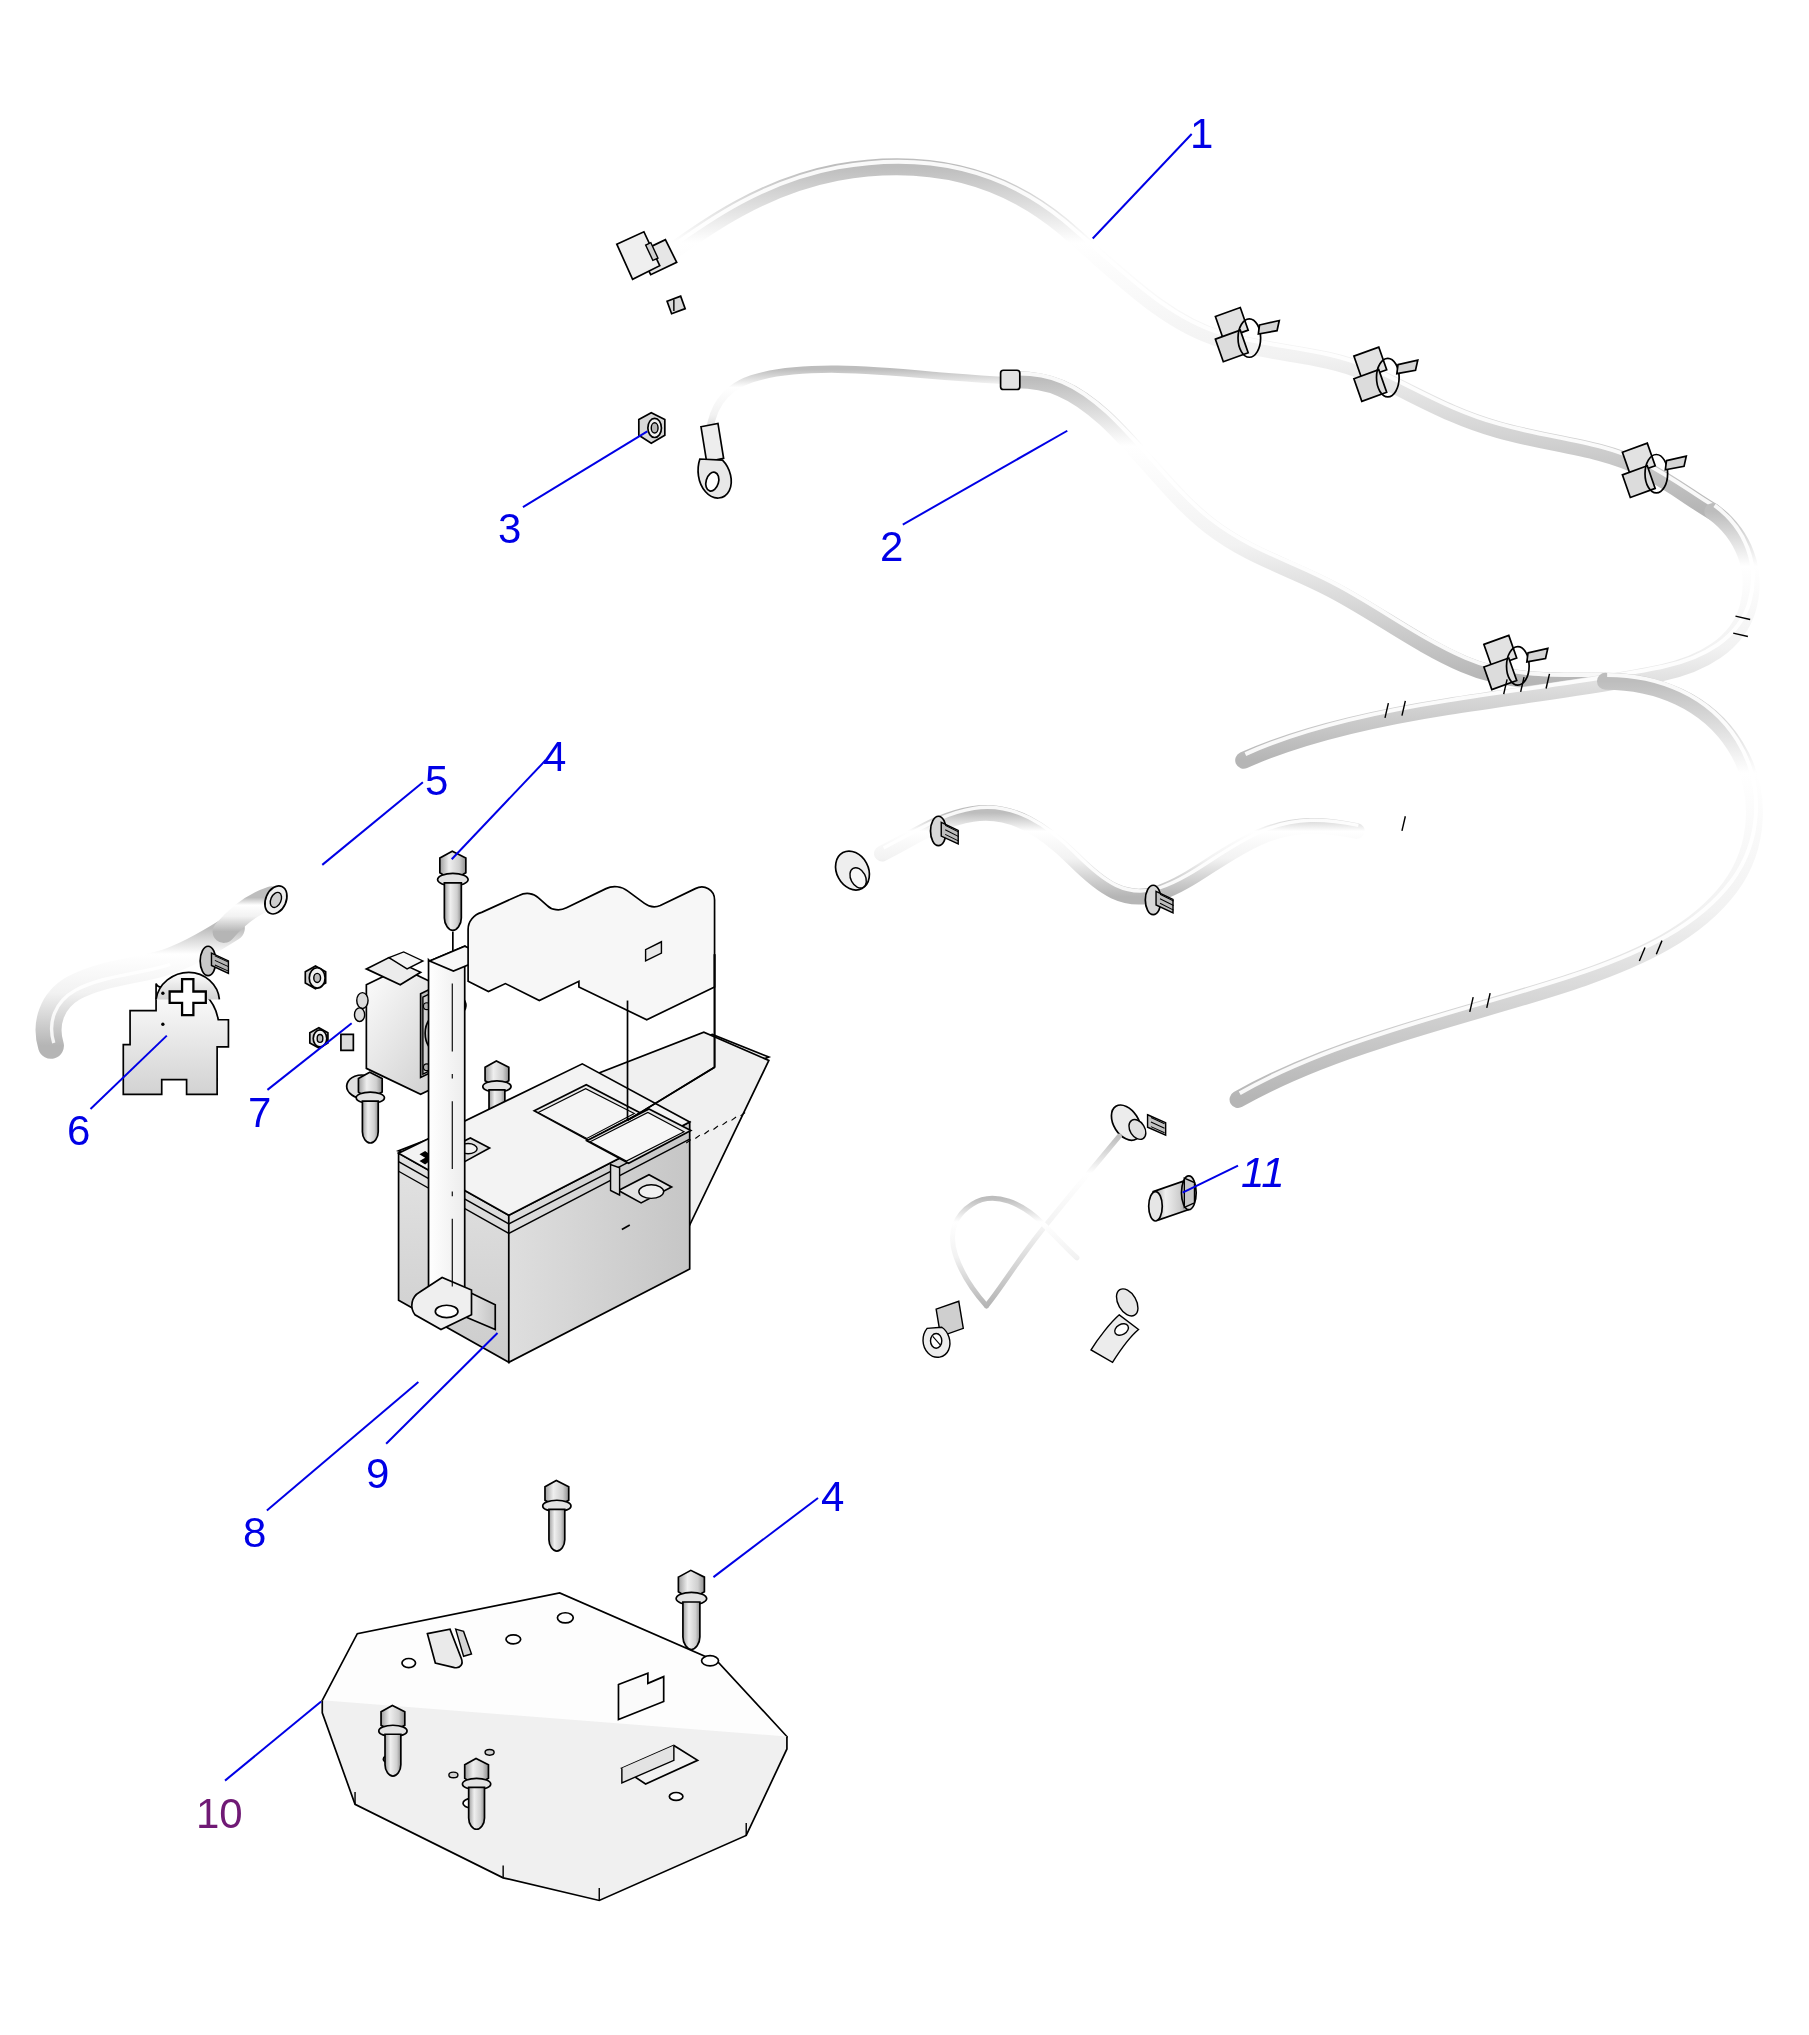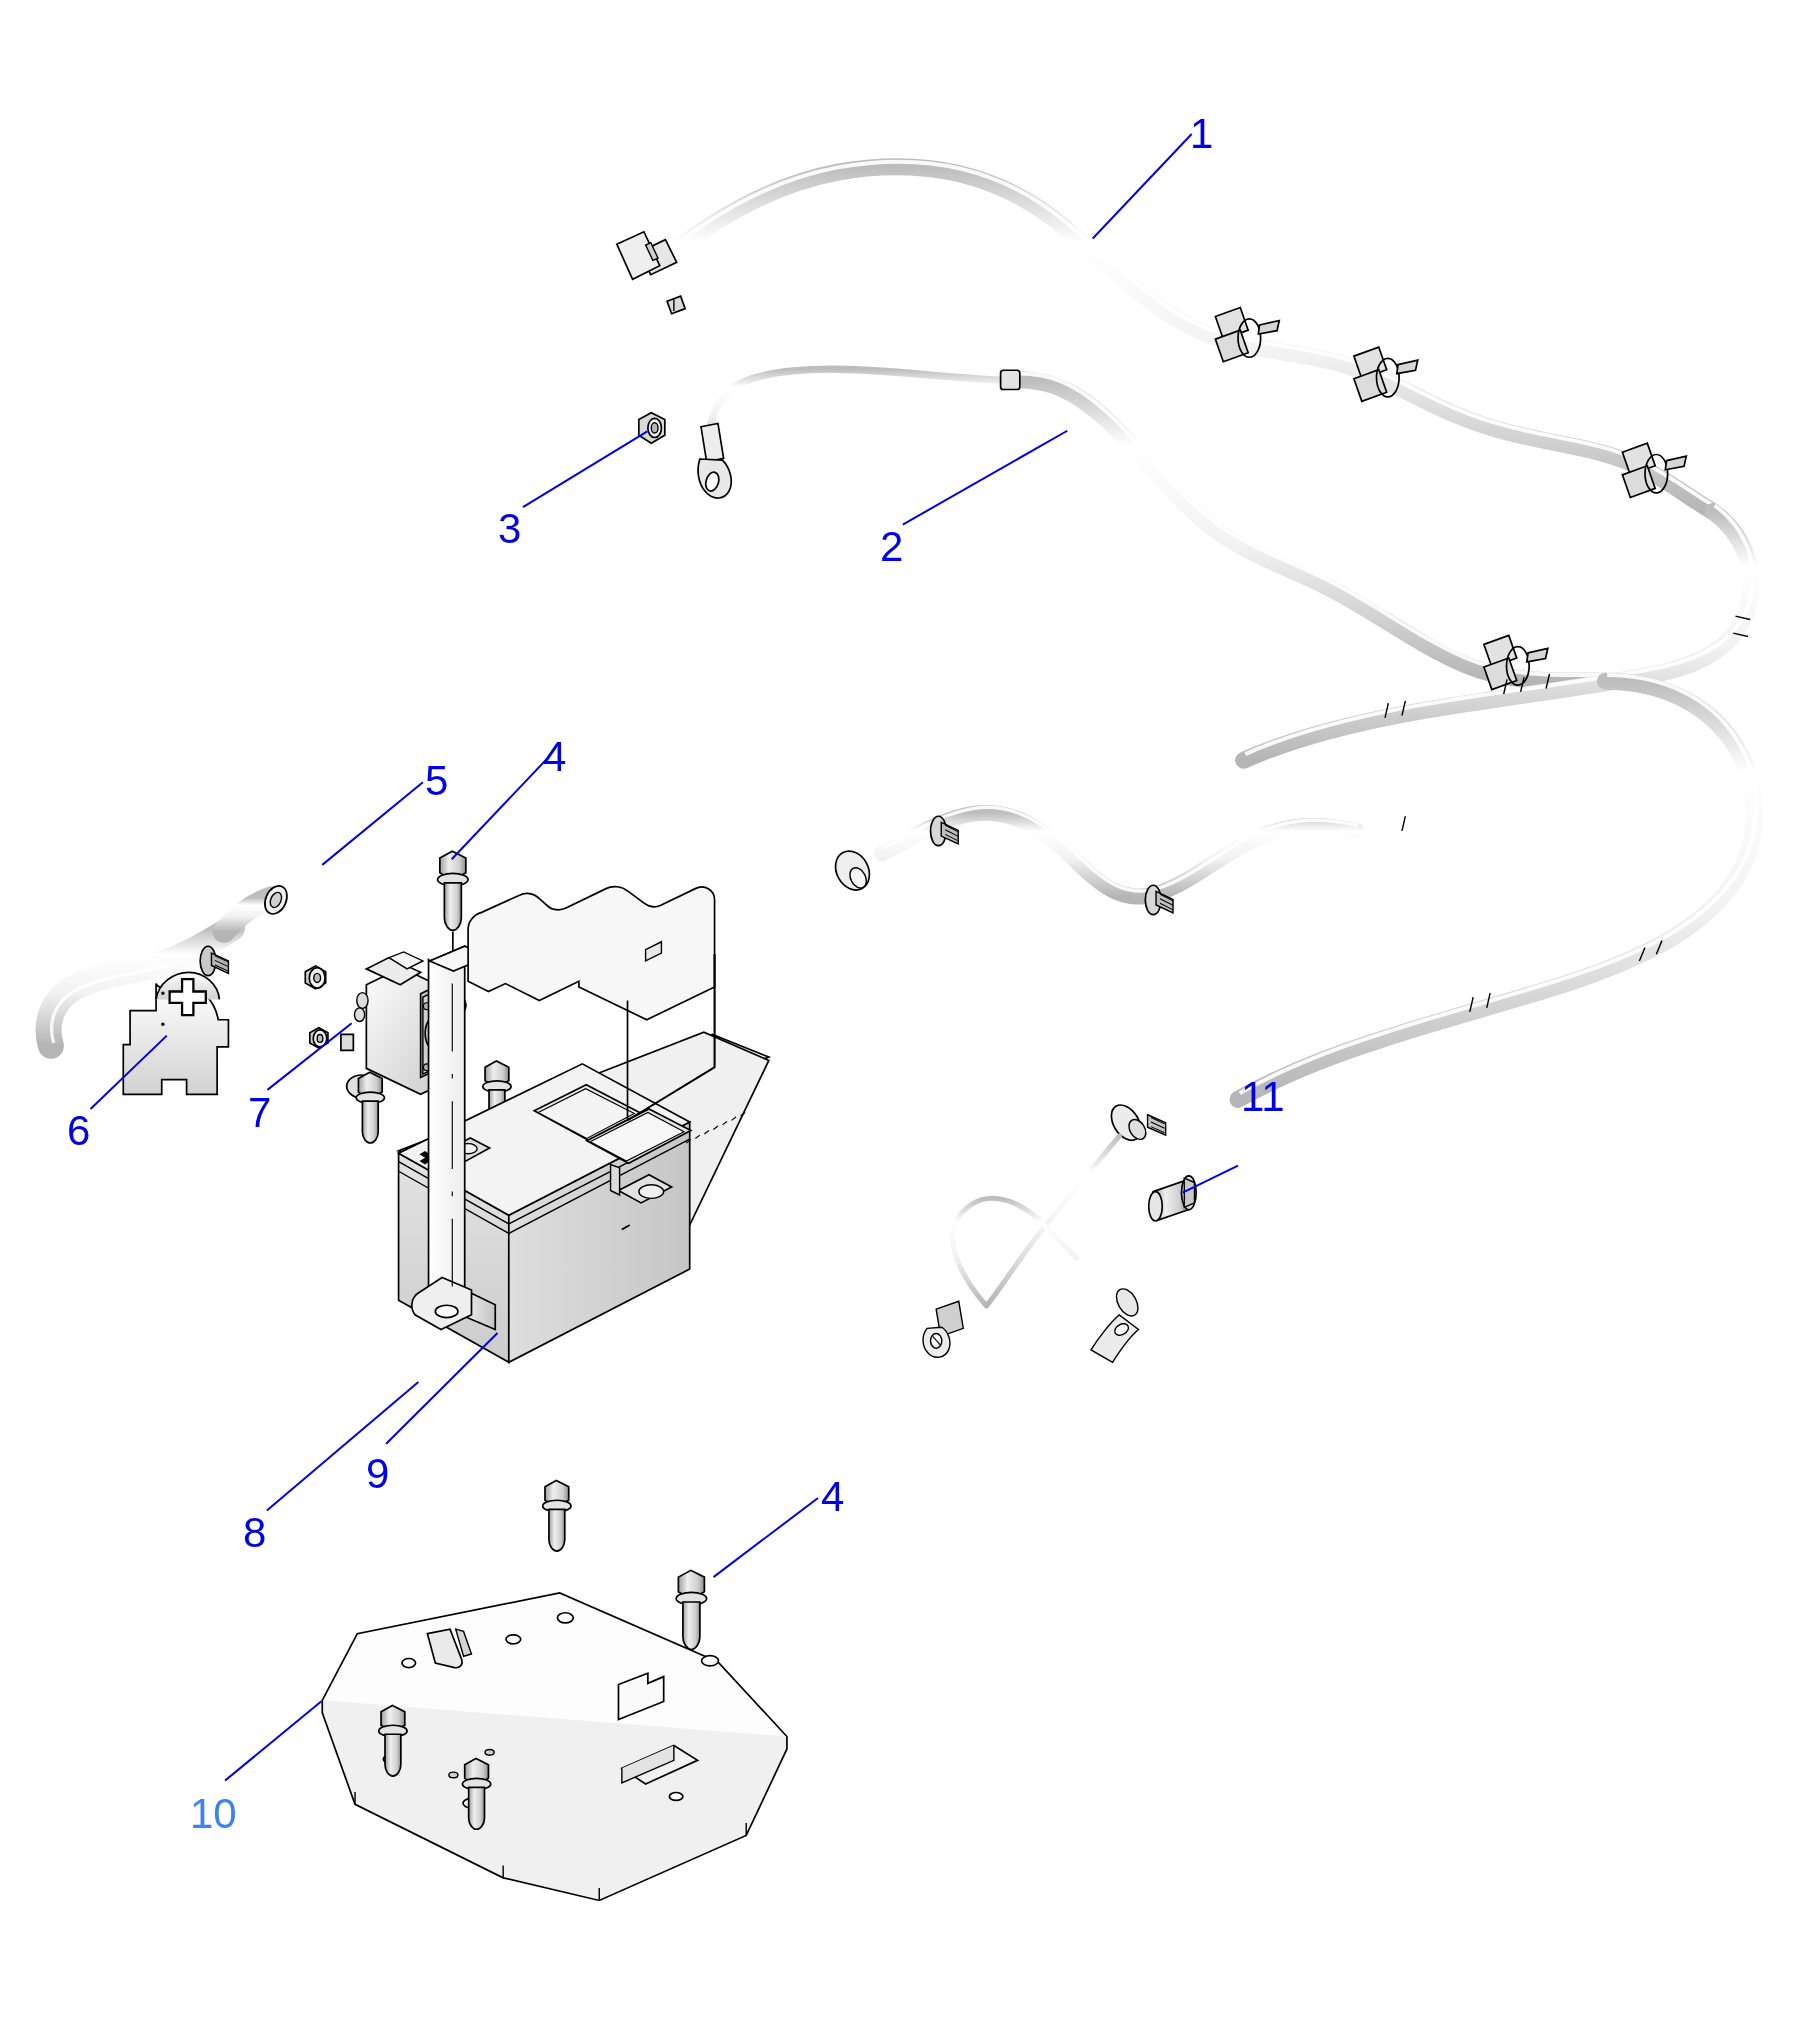--- a/index.html
+++ b/index.html
@@ -478,22 +478,22 @@
       <div class="callout" style="left: 1190px; top: 113px; color: rgb(0, 0, 230);">1</div>
       <div class="callout" style="left: 880px; top: 526px; color: rgb(0, 0, 230);">2</div>
       <div class="callout" style="left: 498px; top: 508px; color: rgb(0, 0, 230);">3</div>
       <div class="callout" style="left: 543px; top: 736px; color: rgb(0, 0, 230);">4</div>
       <div class="callout" style="left: 425px; top: 760px; color: rgb(0, 0, 230);">5</div>
       <div class="callout" style="left: 67px; top: 1110px; color: rgb(0, 0, 230);">6</div>
       <div class="callout" style="left: 248px; top: 1092px; color: rgb(0, 0, 230);">7</div>
       <div class="callout" style="left: 243px; top: 1512px; color: rgb(0, 0, 230);">8</div>
       <div class="callout" style="left: 366px; top: 1453px; color: rgb(0, 0, 230);">9</div>
       <div class="callout" style="left: 821px; top: 1476px; color: rgb(0, 0, 230);">4</div>
-      <div class="callout" style="left: 190px; top: 1793px; color: #3b82f6;">10</div>
-      <div class="callout" style="left: 1241px; top: 1076px; color: rgb(0, 0, 230);">11</div>
+      <div class="callout" style="left: 196px; top: 1793px; color: #701a75;">10</div>
+      <div class="callout" style="left: 1241px; top: 1152px; color: rgb(0, 0, 230); font-style: italic;">11</div>
     </div>
 
   <div class="footer">
     
     
   </div>
 
 </div>
 
 

